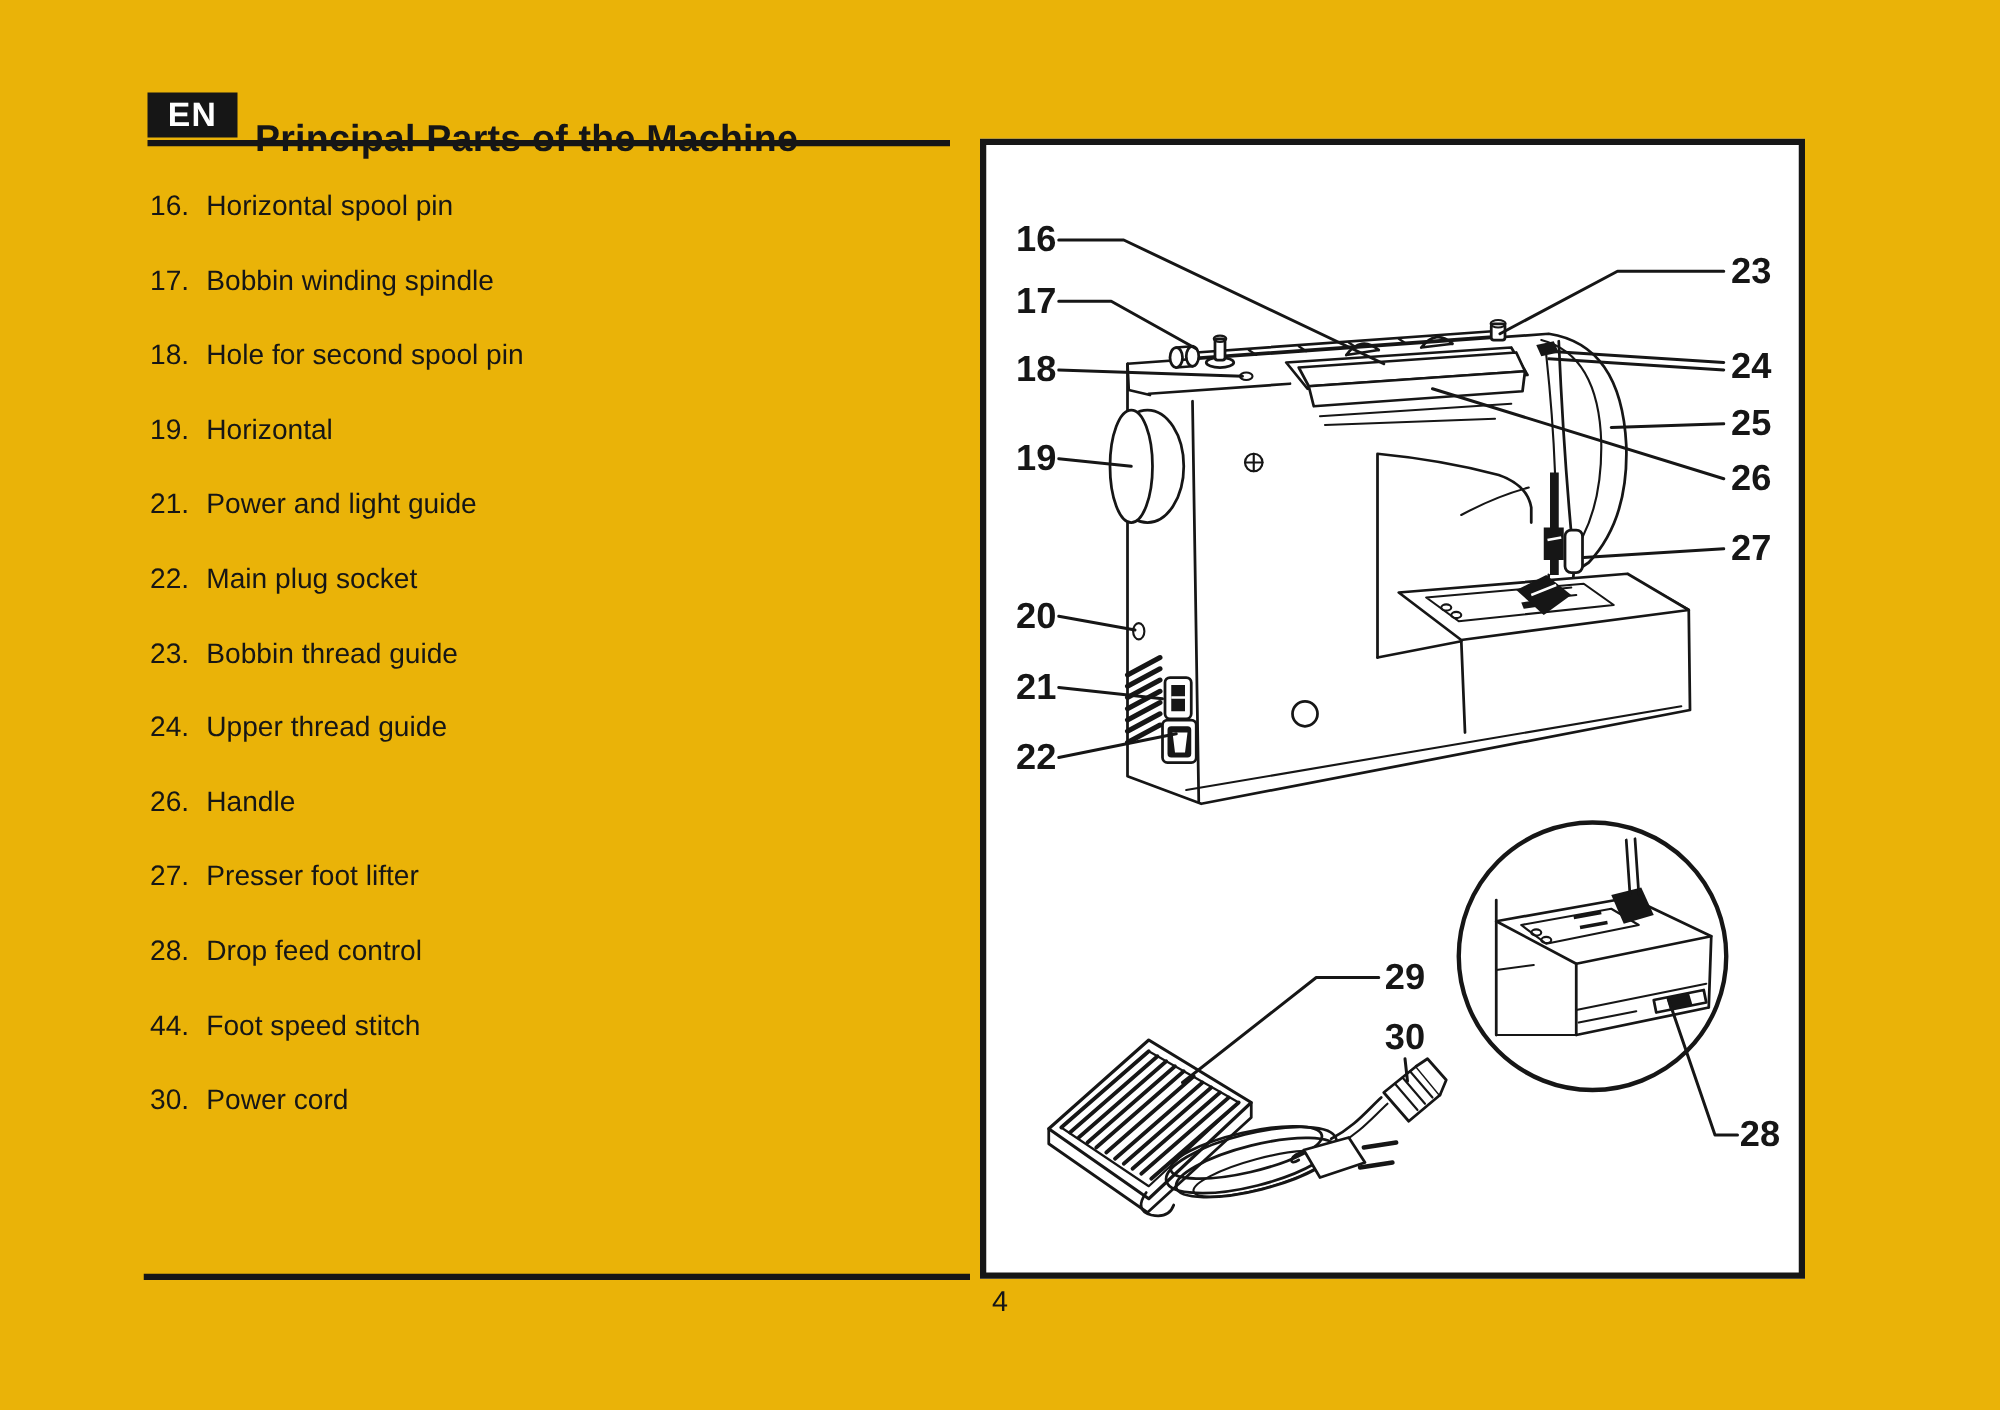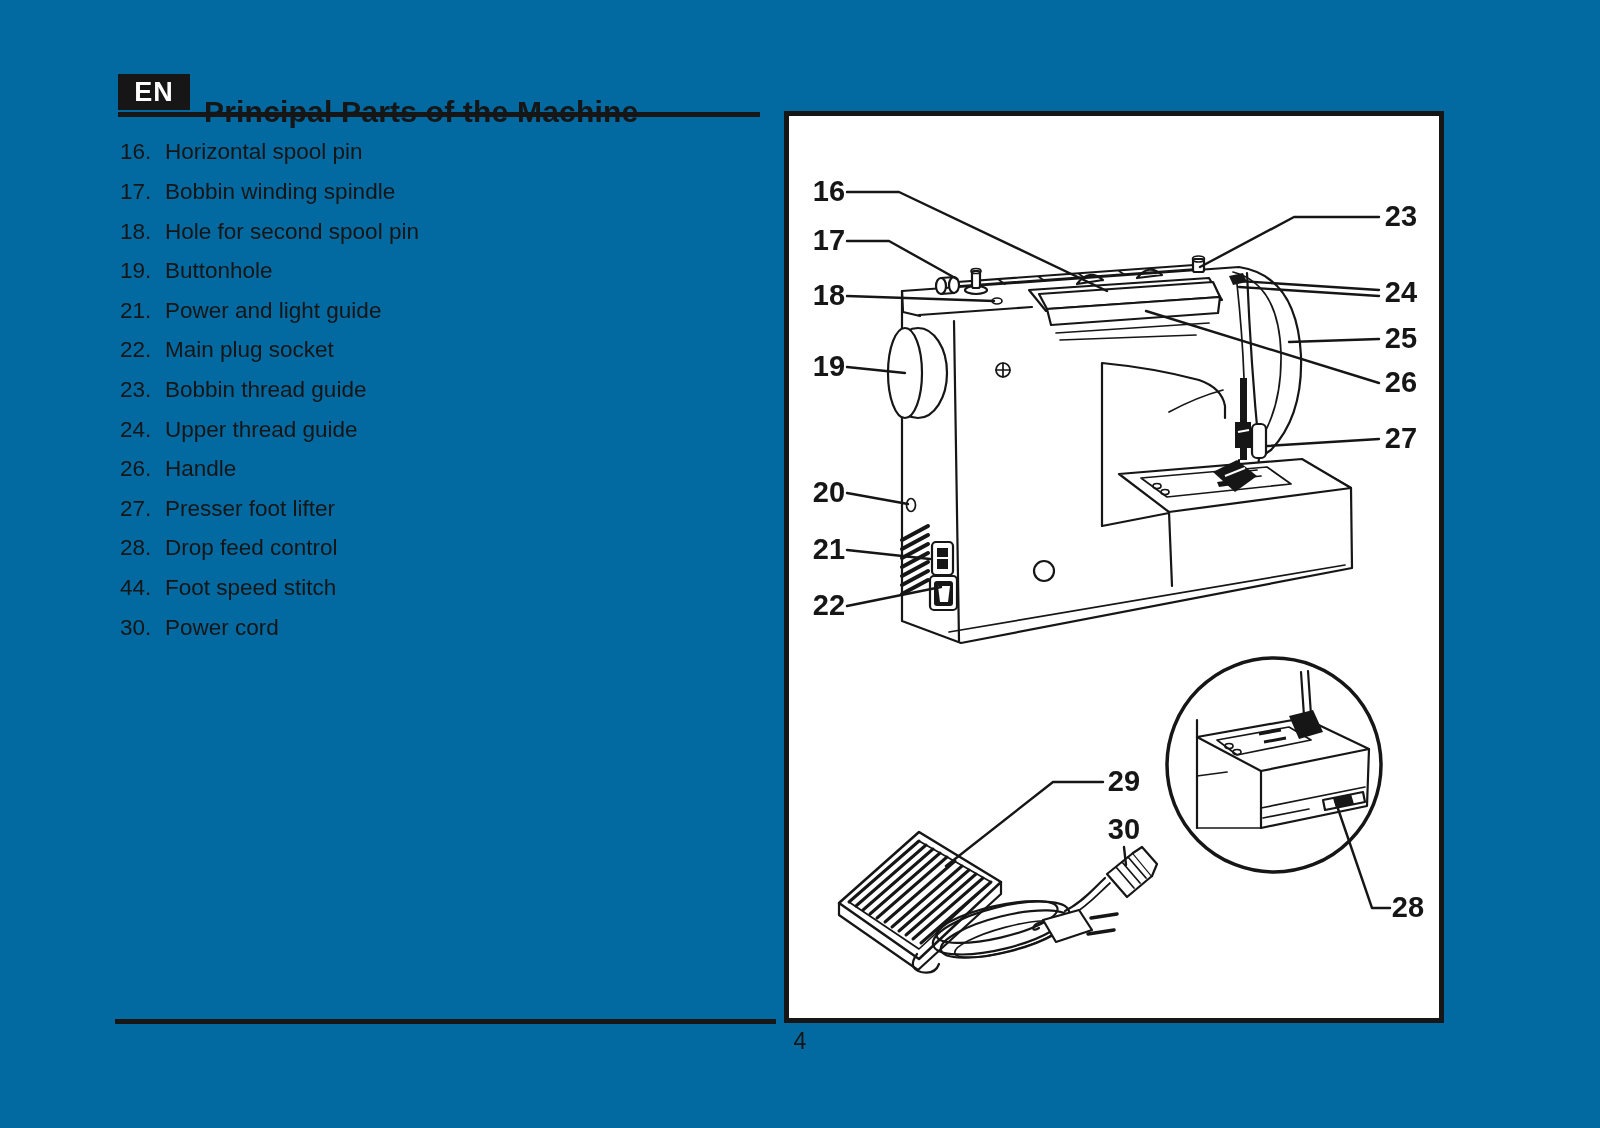--- a/index.html
+++ b/index.html
@@ -1,36 +1,36 @@
 <!DOCTYPE html>
 <html><head>
 <meta charset="utf-8">
 <style>
   html,body{margin:0;padding:0;background:#e8e8e8;}
   .page{
-    position:relative;width:1600px;height:1128px;background:#0369a1;
+    position:relative;width:1600px;height:1128px;background:#eab308;
     font-family:"Liberation Sans","DejaVu Sans",sans-serif;color:#161616;
     overflow:hidden;
   }
   .lang-badge{
     position:absolute;left:118px;top:74px;width:72px;height:36px;
     background:#161616;color:#ffffff;font-weight:bold;font-size:27px;
     text-align:center;line-height:36px;letter-spacing:1px;
   }
   .doc-title{
     position:absolute;left:204px;top:74px;height:36px;line-height:36px;
     font-size:30px;font-weight:bold;letter-spacing:0.2px;white-space:nowrap;
   }
   .rule-top{position:absolute;left:118px;top:112px;width:642px;height:5px;background:#161616;}
   .rule-bottom{position:absolute;left:115px;top:1019px;width:661px;height:5px;background:#161616;}
   ol.parts{
     list-style:none;margin:0;padding:0;position:absolute;left:120px;top:133px;width:660px;
   }
   ol.parts li{
-    height:39.6px;display:flex;align-items:center;font-size:22.5px;line-height:1.1;
+    height:39.6px;display:flex;align-items:flex-start;font-size:22.5px;line-height:1.1;margin-top:20px;
   }
   ol.parts .num{width:45px;flex:0 0 45px;}
   .diagram-box{
     position:absolute;left:784px;top:111px;width:650px;height:902px;
     border:5px solid #161616;background:#ffffff;
   }
   .diagram-box svg{display:block;width:650px;height:902px;}
   .page-num{
     position:absolute;left:770px;top:1028px;width:60px;text-align:center;font-size:23px;
   }
@@ -61,21 +61,21 @@
     <li>
         <span class="num">17.</span>
         <span class="lbl">Bobbin winding spindle</span>
       </li>
     <li>
         <span class="num">18.</span>
         <span class="lbl">Hole for second spool pin</span>
       </li>
     <li>
         <span class="num">19.</span>
-        <span class="lbl">Buttonhole</span>
+        <span class="lbl">Horizontal</span>
       </li>
     <li>
         <span class="num">21.</span>
         <span class="lbl">Power and light guide</span>
       </li>
     <li>
         <span class="num">22.</span>
         <span class="lbl">Main plug socket</span>
       </li>
     <li>

